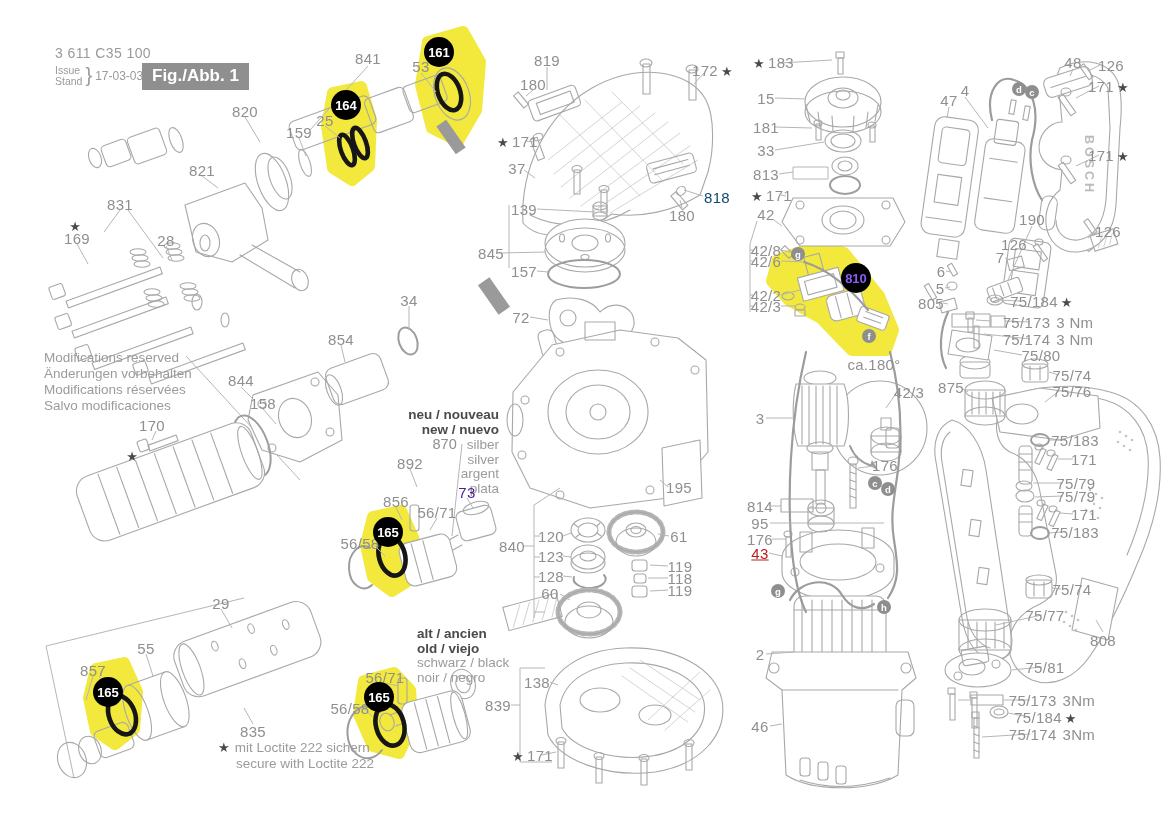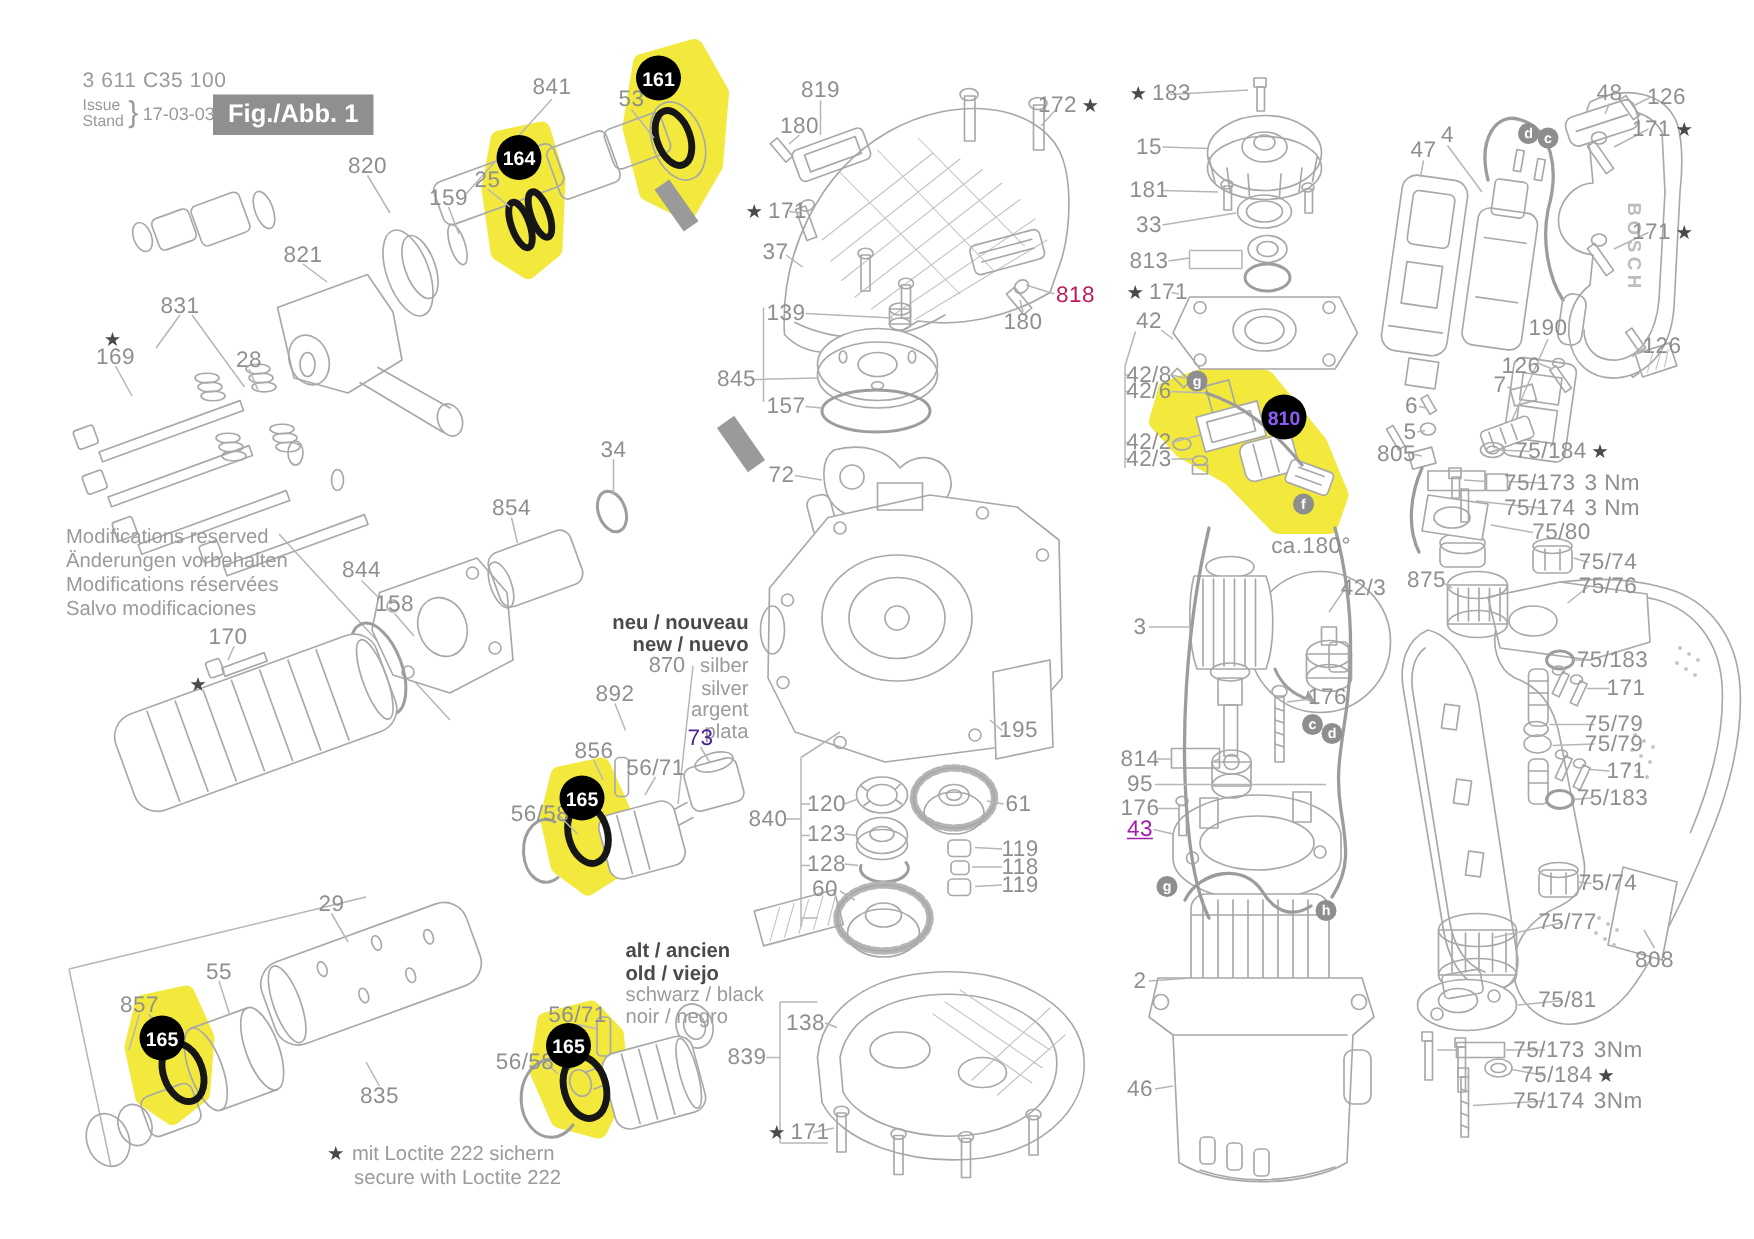--- a/index.html
+++ b/index.html
@@ -34,21 +34,21 @@
   #figbox{position:absolute;left:142px;top:63px;background:#8f8f8f;color:#fff;font-weight:bold;
           font-size:17px;padding:3px 10px 4px;text-align:center;}
   #modnote{position:absolute;left:44px;top:350px;font-size:13.5px;line-height:16px;color:#9b9b9b;}
   #newblock{position:absolute;left:337px;top:408px;width:162px;text-align:right;font-size:13.5px;line-height:14.5px;}
   #newblock .b{font-weight:bold;color:#4a4a4a;}
   #newblock .g{color:#9b9b9b;}
   #newblock .pn870{color:#8f8f8f;font-size:14.5px;margin-right:10px;}
   #oldblock{position:absolute;left:417px;top:627px;font-size:13.5px;line-height:14.5px;}
   #oldblock .b{font-weight:bold;color:#4a4a4a;}
   #oldblock .g{color:#9b9b9b;}
-  #loctite{position:absolute;left:218px;top:740px;font-size:13.5px;line-height:16px;color:#9b9b9b;margin-top:21px;}
+  #loctite{position:absolute;left:218px;top:740px;font-size:13.5px;line-height:16px;color:#9b9b9b;}
   #loctite .st2{color:#4a4a4a;font-size:13px;margin-right:5px;}
   #loctite .l2i{margin-left:18px;}
   .legend-entry{position:absolute;display:flex;align-items:flex-start;color:#9b9b9b;font-size:10.5px;line-height:11px;}
   .legend-entry .dot{width:13px;height:13px;border-radius:50%;margin-right:4px;margin-top:0;}
   .legend-entry .pos{font-weight:bold;font-size:11px;margin-right:5px;white-space:nowrap;color:#8a8a8a;}
   #bosch{position:absolute;left:1082px;top:135px;writing-mode:vertical-rl;color:#bcbcbc;
          font-weight:bold;font-size:12.5px;letter-spacing:3px;}
 </style>
 </head>
 <body>
@@ -664,21 +664,21 @@
       <div class="plabel" style="left: 350px; top: 708px; color: rgb(143, 143, 143);"><span>56/58</span></div>
       <div class="plabel" style="left: 547px; top: 60px; color: rgb(143, 143, 143);"><span>819</span></div>
       <div class="plabel" style="left: 533px; top: 84px; color: rgb(143, 143, 143);"><span>180</span></div>
       <div class="plabel" style="left: 516px; top: 141px; color: rgb(143, 143, 143);"><span class="st" style="color: rgb(74, 74, 74);">★</span><span>171</span></div>
       <div class="plabel" style="left: 517px; top: 168px; color: rgb(143, 143, 143);"><span>37</span></div>
       <div class="plabel" style="left: 524px; top: 209px; color: rgb(143, 143, 143);"><span>139</span></div>
       <div class="plabel" style="left: 491px; top: 253px; color: rgb(143, 143, 143);"><span>845</span></div>
       <div class="plabel" style="left: 524px; top: 271px; color: rgb(143, 143, 143);"><span>157</span></div>
       <div class="plabel" style="left: 521px; top: 317px; color: rgb(143, 143, 143);"><span>72</span></div>
       <div class="plabel" style="left: 714px; top: 70px; color: rgb(143, 143, 143);"><span>172</span><span class="st" style="color: rgb(74, 74, 74);">★</span></div>
-      <div class="plabel" style="left: 717px; top: 197px; color: #be185d;"><span>818</span></div>
+      <div class="plabel" style="left: 717px; top: 197px; color: #0c4a6e;"><span>818</span></div>
       <div class="plabel" style="left: 682px; top: 215px; color: rgb(143, 143, 143);"><span>180</span></div>
       <div class="plabel" style="left: 679px; top: 487px; color: rgb(143, 143, 143);"><span>195</span></div>
       <div class="plabel" style="left: 512px; top: 546px; color: rgb(143, 143, 143);"><span>840</span></div>
       <div class="plabel" style="left: 551px; top: 536px; color: rgb(143, 143, 143);"><span>120</span></div>
       <div class="plabel" style="left: 551px; top: 556px; color: rgb(143, 143, 143);"><span>123</span></div>
       <div class="plabel" style="left: 551px; top: 576px; color: rgb(143, 143, 143);"><span>128</span></div>
       <div class="plabel" style="left: 679px; top: 536px; color: rgb(143, 143, 143);"><span>61</span></div>
       <div class="plabel" style="left: 680px; top: 566px; color: rgb(143, 143, 143);"><span>119</span></div>
       <div class="plabel" style="left: 680px; top: 578px; color: rgb(143, 143, 143);"><span>118</span></div>
       <div class="plabel" style="left: 680px; top: 590px; color: rgb(143, 143, 143);"><span>119</span></div>
@@ -697,21 +697,21 @@
       <div class="plabel" style="left: 766px; top: 261px; color: rgb(143, 143, 143);"><span>42/6</span></div>
       <div class="plabel" style="left: 766px; top: 295px; color: rgb(143, 143, 143);"><span>42/2</span></div>
       <div class="plabel" style="left: 766px; top: 306px; color: rgb(143, 143, 143);"><span>42/3</span></div>
       <div class="plabel" style="left: 874px; top: 364px; color: rgb(143, 143, 143);"><span>ca.180°</span></div>
       <div class="plabel" style="left: 909px; top: 392px; color: rgb(143, 143, 143);"><span>42/3</span></div>
       <div class="plabel" style="left: 760px; top: 418px; color: rgb(143, 143, 143);"><span>3</span></div>
       <div class="plabel" style="left: 885px; top: 465px; color: rgb(143, 143, 143);"><span>176</span></div>
       <div class="plabel" style="left: 760px; top: 506px; color: rgb(143, 143, 143);"><span>814</span></div>
       <div class="plabel" style="left: 760px; top: 523px; color: rgb(143, 143, 143);"><span>95</span></div>
       <div class="plabel" style="left: 760px; top: 539px; color: rgb(143, 143, 143);"><span>176</span></div>
-      <div class="plabel" style="left: 760px; top: 553px; color: #a21caf; text-decoration: underline;"><span>43</span></div>
+      <div class="plabel" style="left: 760px; top: 553px; color: #b91c1c; text-decoration: underline;"><span>43</span></div>
       <div class="plabel" style="left: 760px; top: 654px; color: rgb(143, 143, 143);"><span>2</span></div>
       <div class="plabel" style="left: 760px; top: 726px; color: rgb(143, 143, 143);"><span>46</span></div>
       <div class="plabel" style="left: 941px; top: 271px; color: rgb(143, 143, 143);"><span>6</span></div>
       <div class="plabel" style="left: 940px; top: 288px; color: rgb(143, 143, 143);"><span>5</span></div>
       <div class="plabel" style="left: 931px; top: 303px; color: rgb(143, 143, 143);"><span>805</span></div>
       <div class="plabel" style="left: 949px; top: 100px; color: rgb(143, 143, 143);"><span>47</span></div>
       <div class="plabel" style="left: 965px; top: 90px; color: rgb(143, 143, 143);"><span>4</span></div>
       <div class="plabel" style="left: 1073px; top: 62px; color: rgb(143, 143, 143);"><span>48</span></div>
       <div class="plabel" style="left: 1111px; top: 65px; color: rgb(143, 143, 143);"><span>126</span></div>
       <div class="plabel" style="left: 1110px; top: 86px; color: rgb(143, 143, 143);"><span>171</span><span class="st" style="color: rgb(74, 74, 74);">★</span></div>

